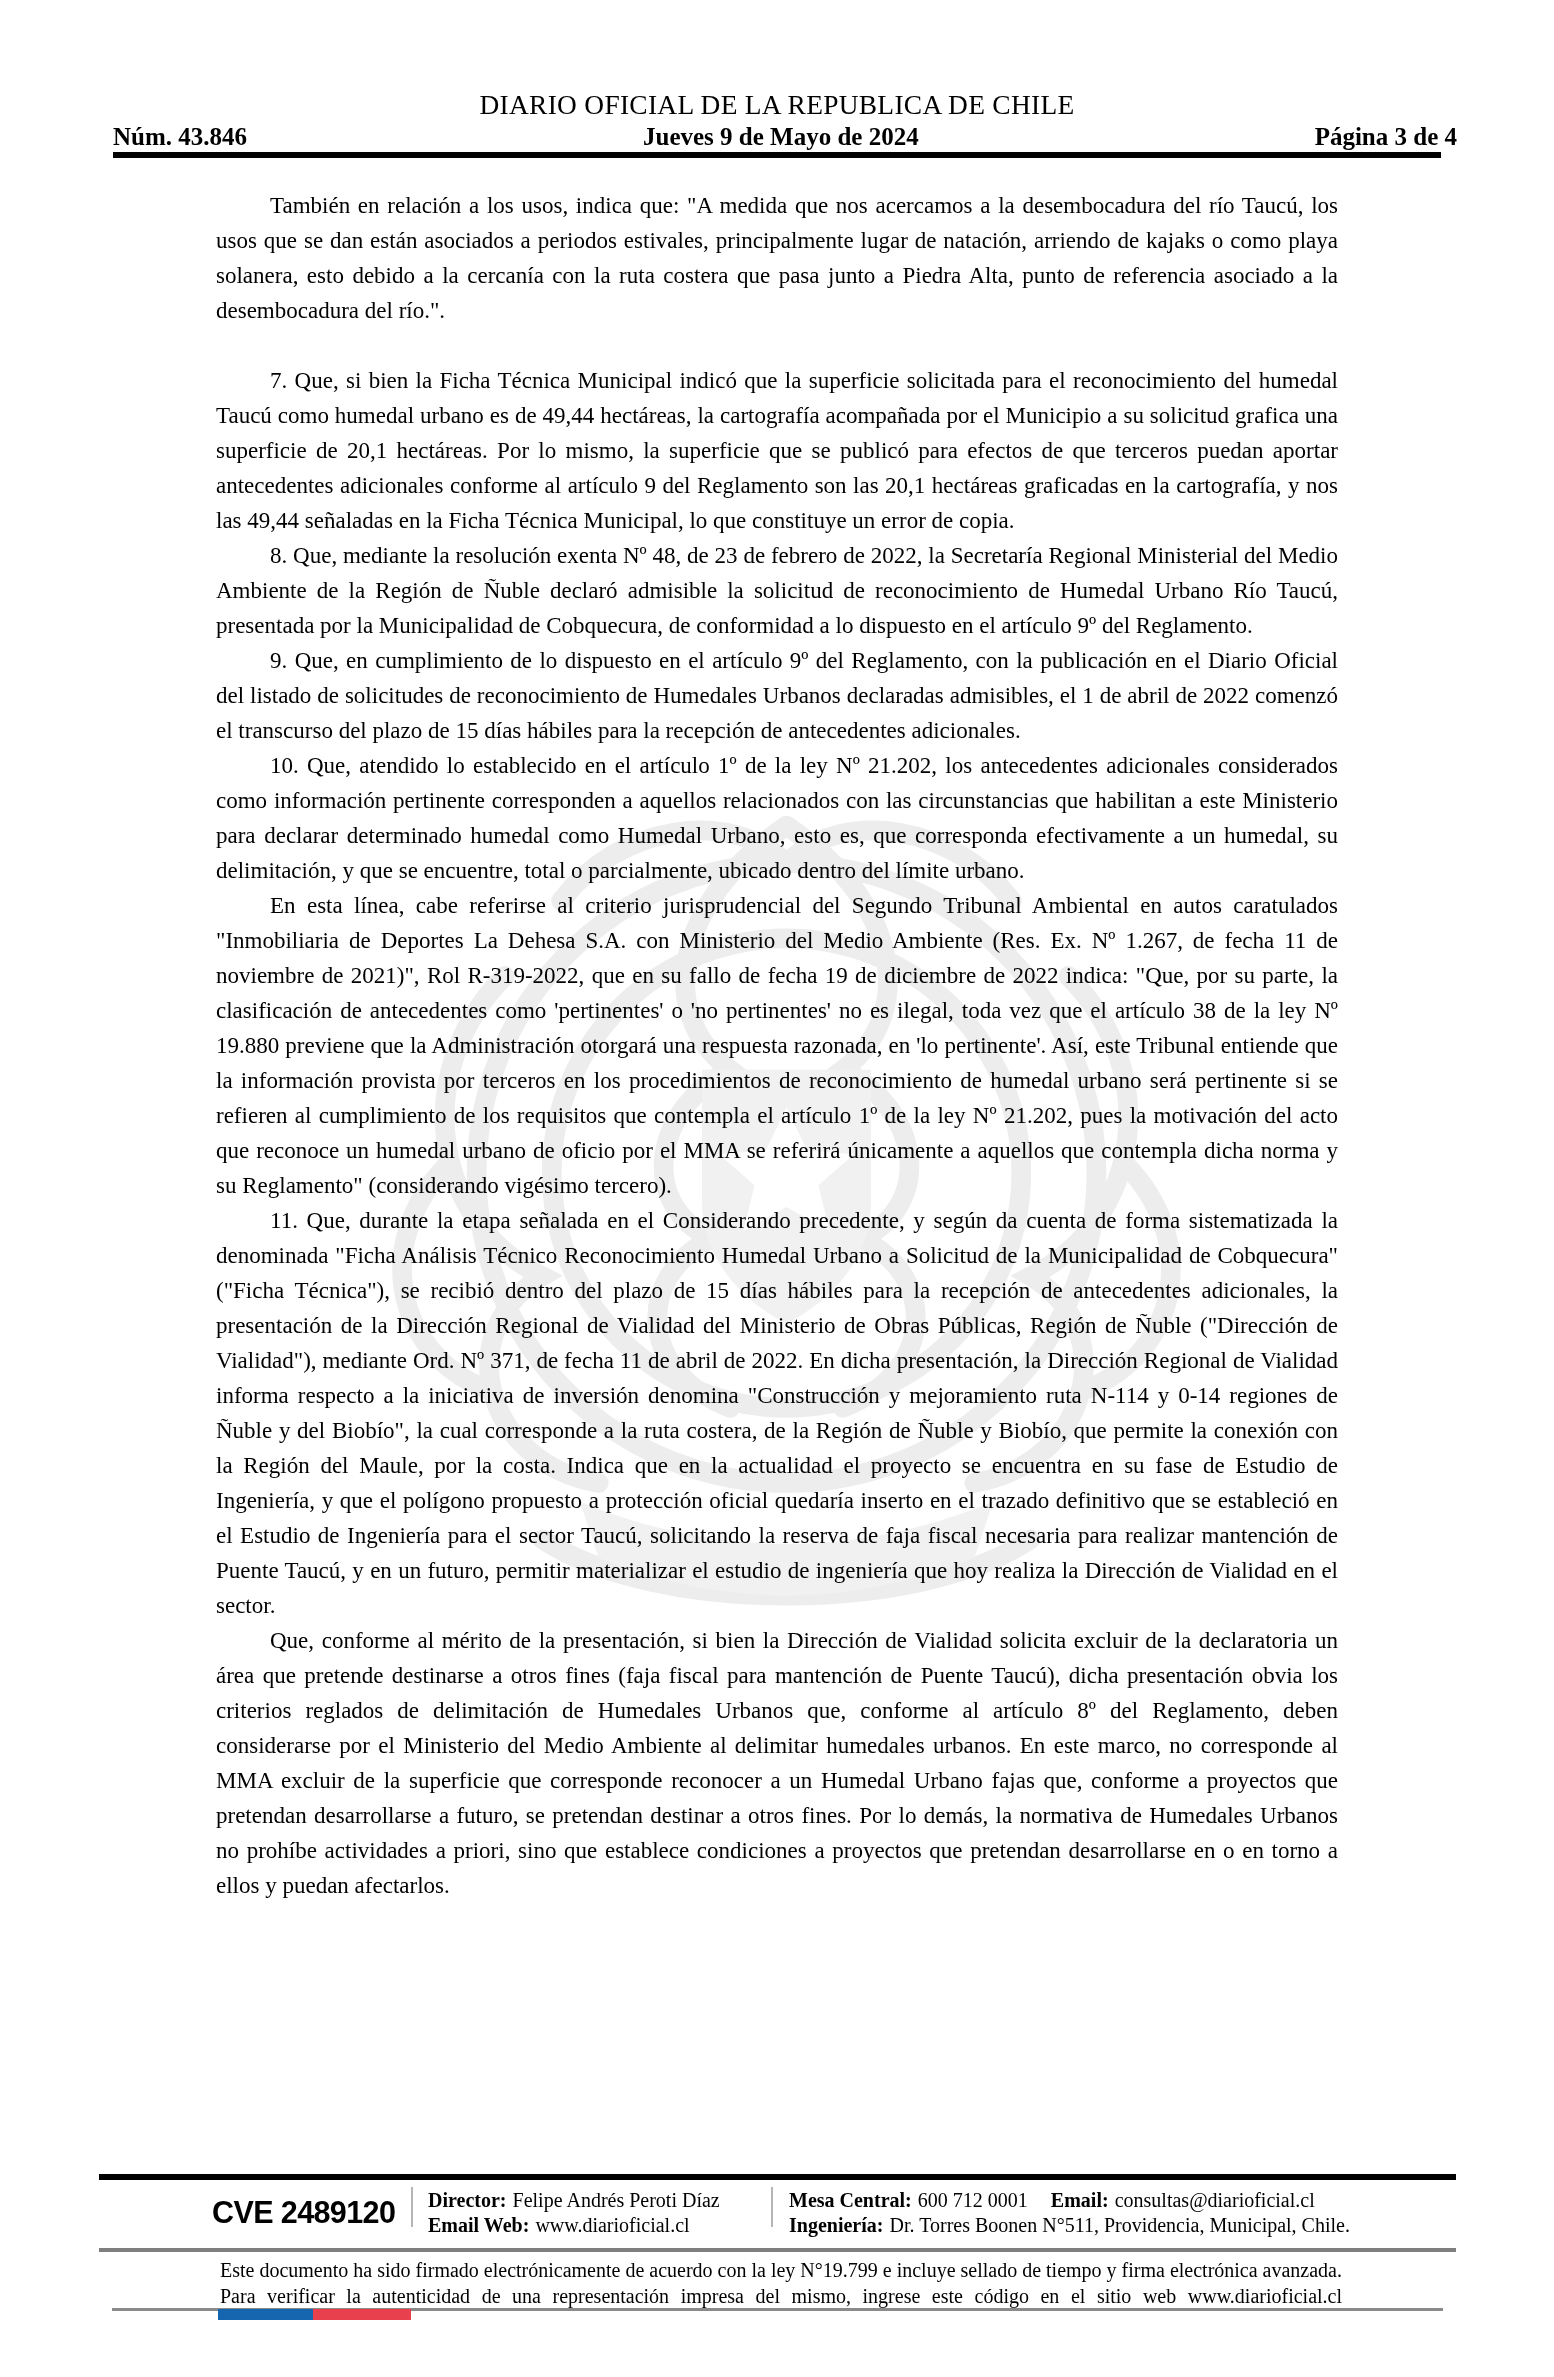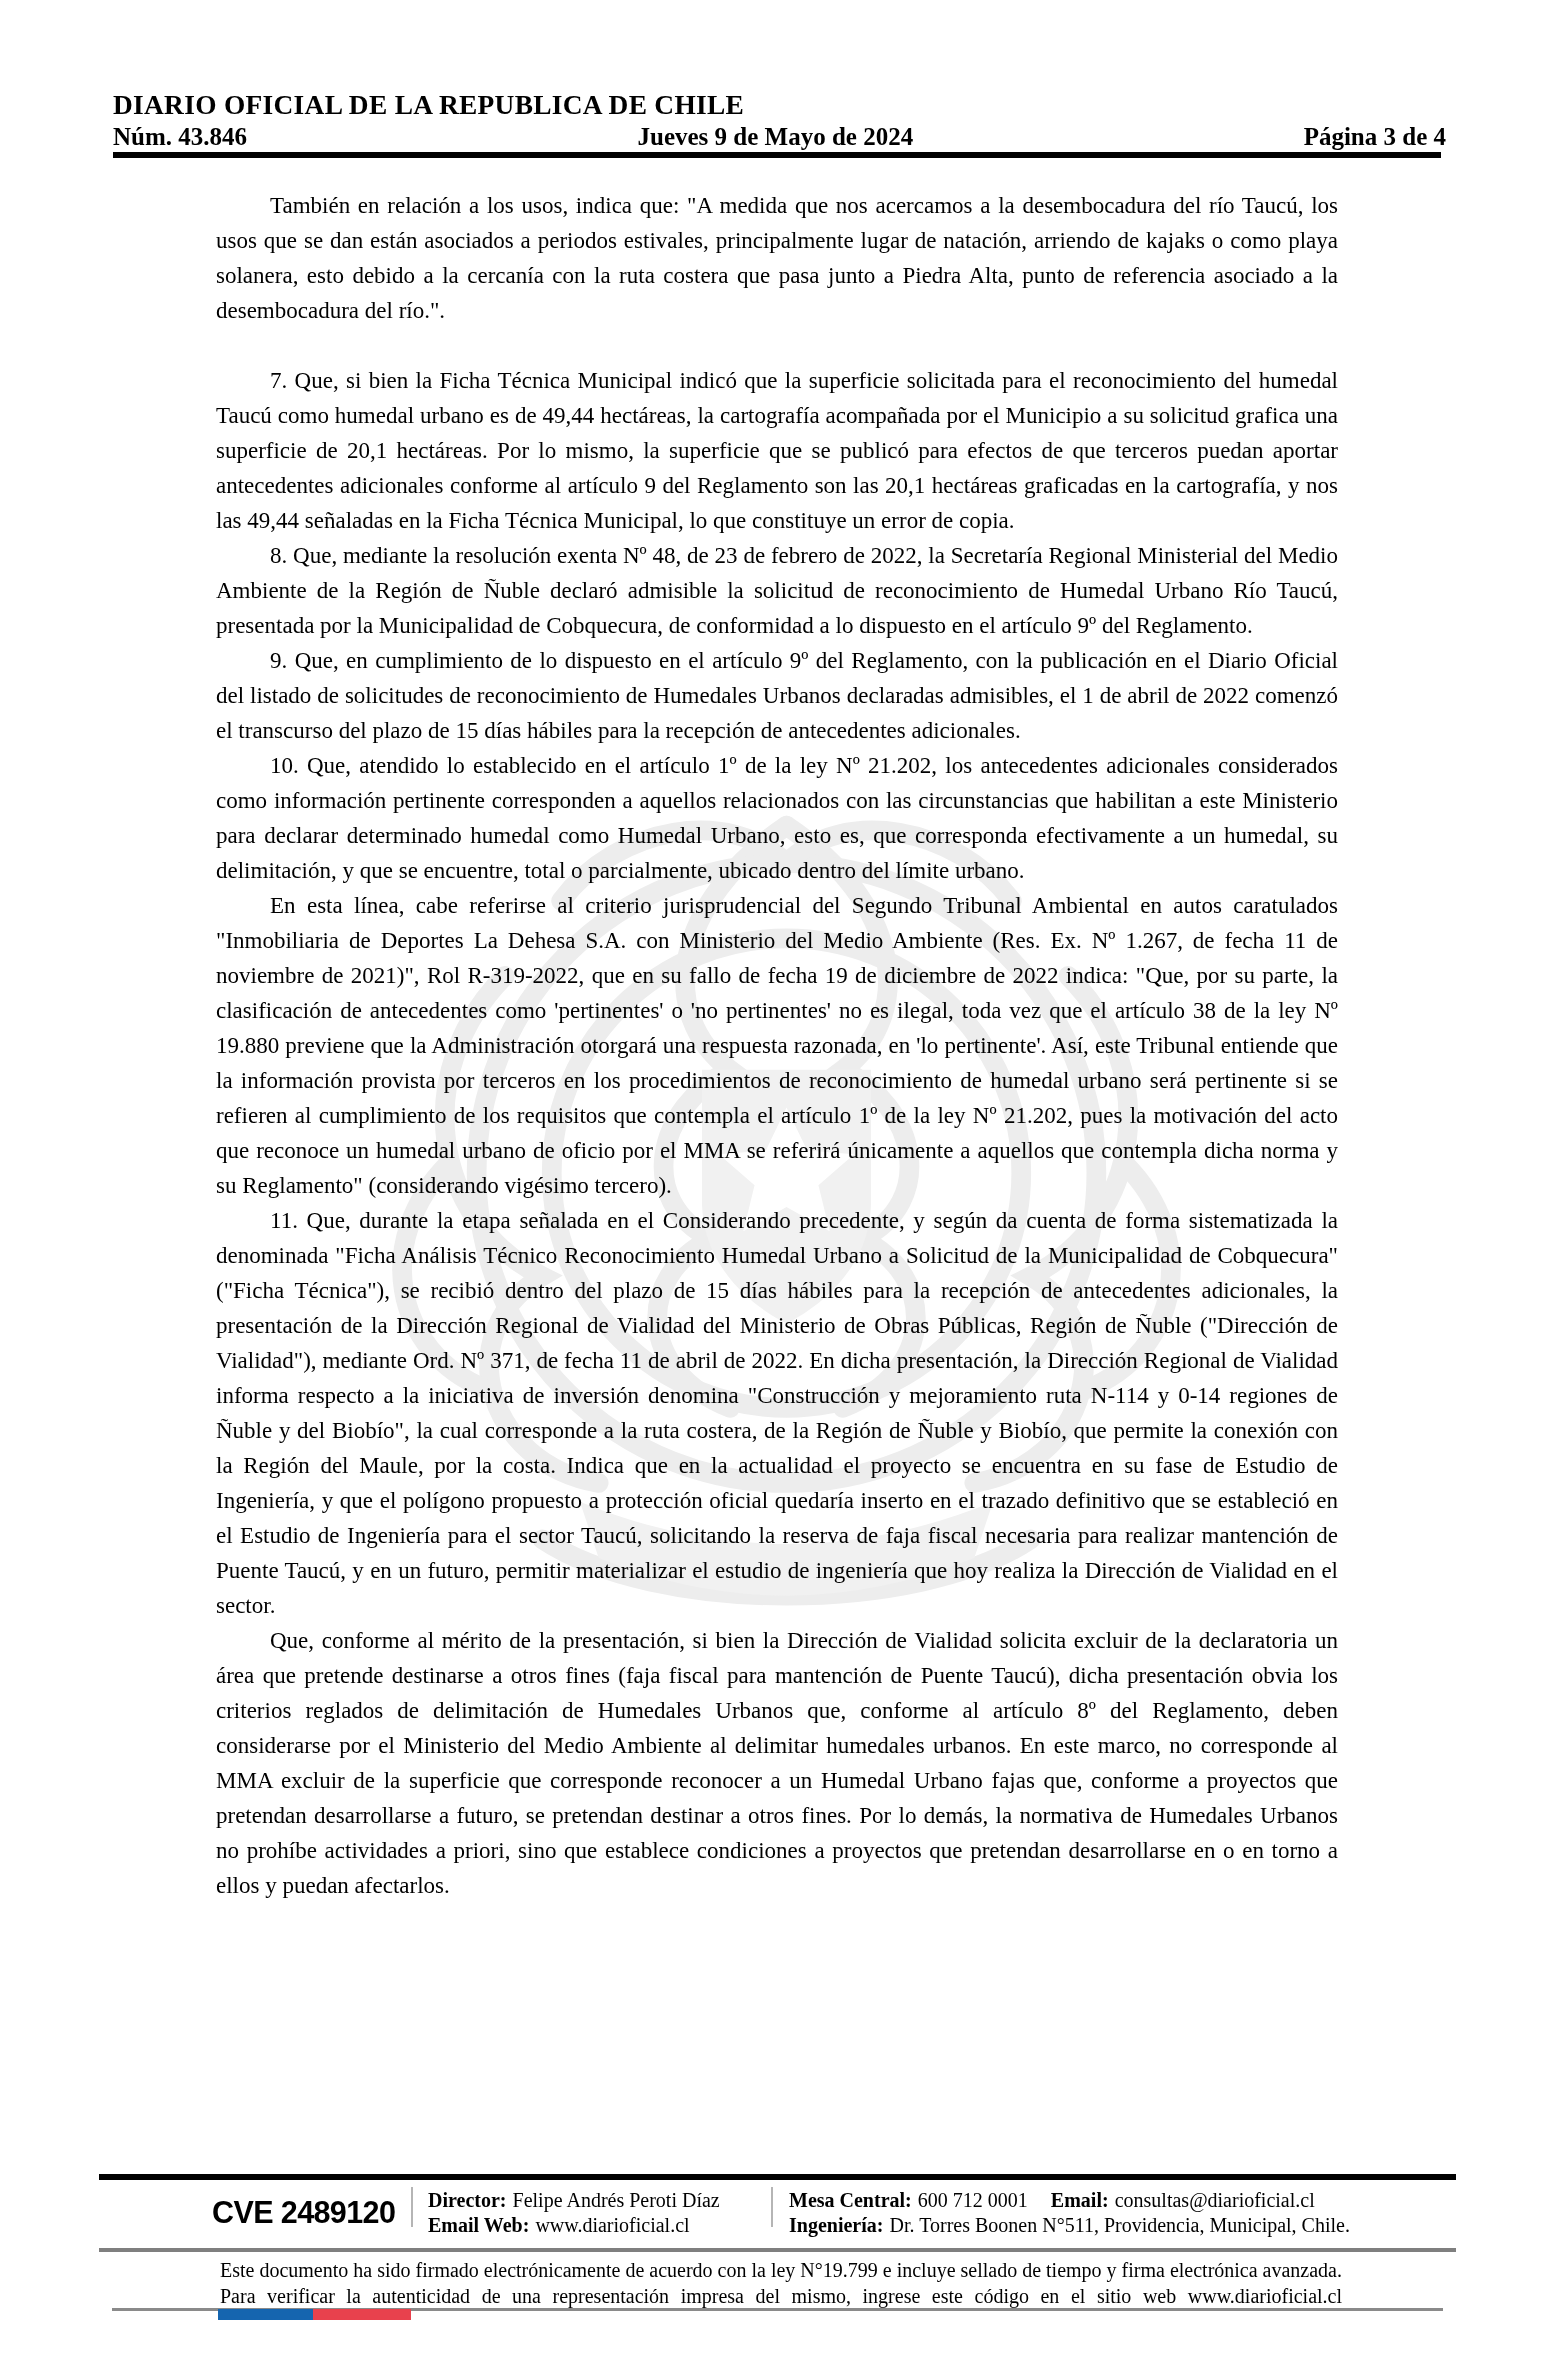--- a/index.html
+++ b/index.html
@@ -16,29 +16,30 @@
     font-family: "Liberation Serif", serif;
     color: #000000;
   }
 
   
   .masthead-title {
     position: absolute;
     left: 113px;
     right: 113px;
     top: 90px;
+    text-align: center;
     font-size: 27.4px;
-    font-weight: bold;
+    font-weight: normal;
     letter-spacing: 0.3px;
     white-space: nowrap;
   }
   .masthead-meta {
     position: absolute;
     left: 113px;
-    right: 108px;
+    right: 97px;
     top: 123px;
     display: flex;
     justify-content: space-between;
     align-items: flex-start;
     font-size: 25px;
     font-weight: bold;
     white-space: nowrap;
   }
   .header-rule {
     position: absolute;

